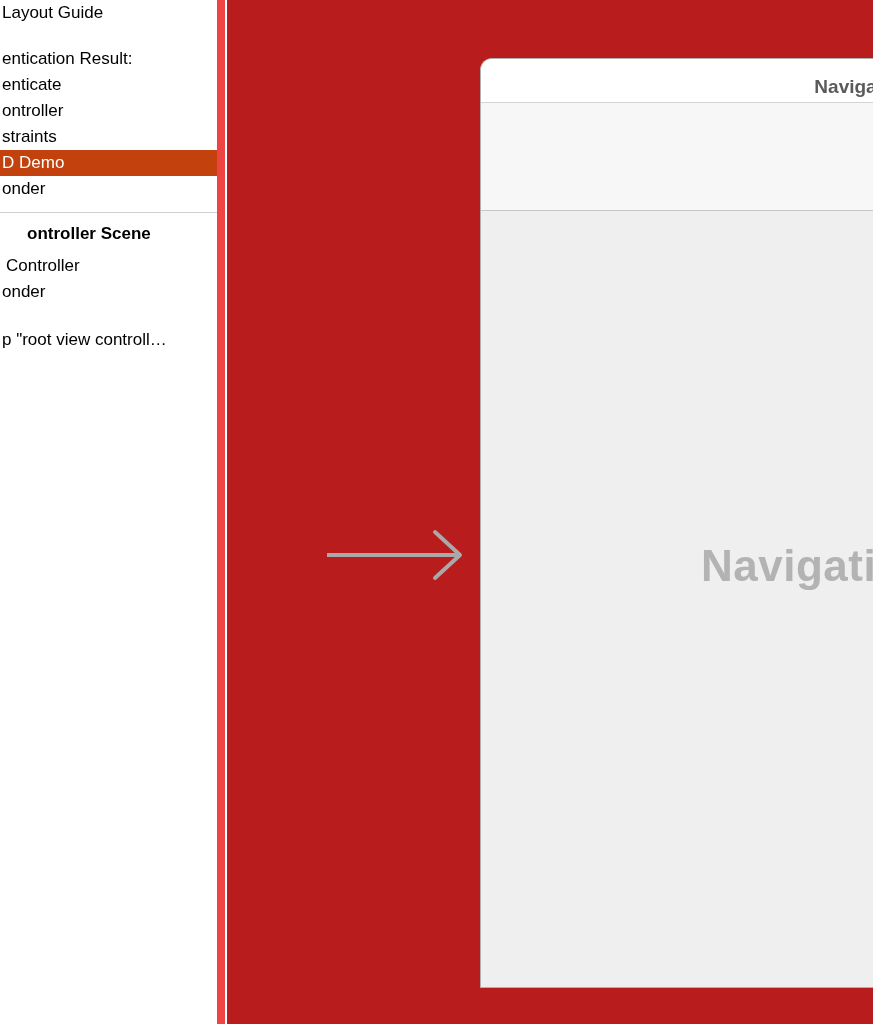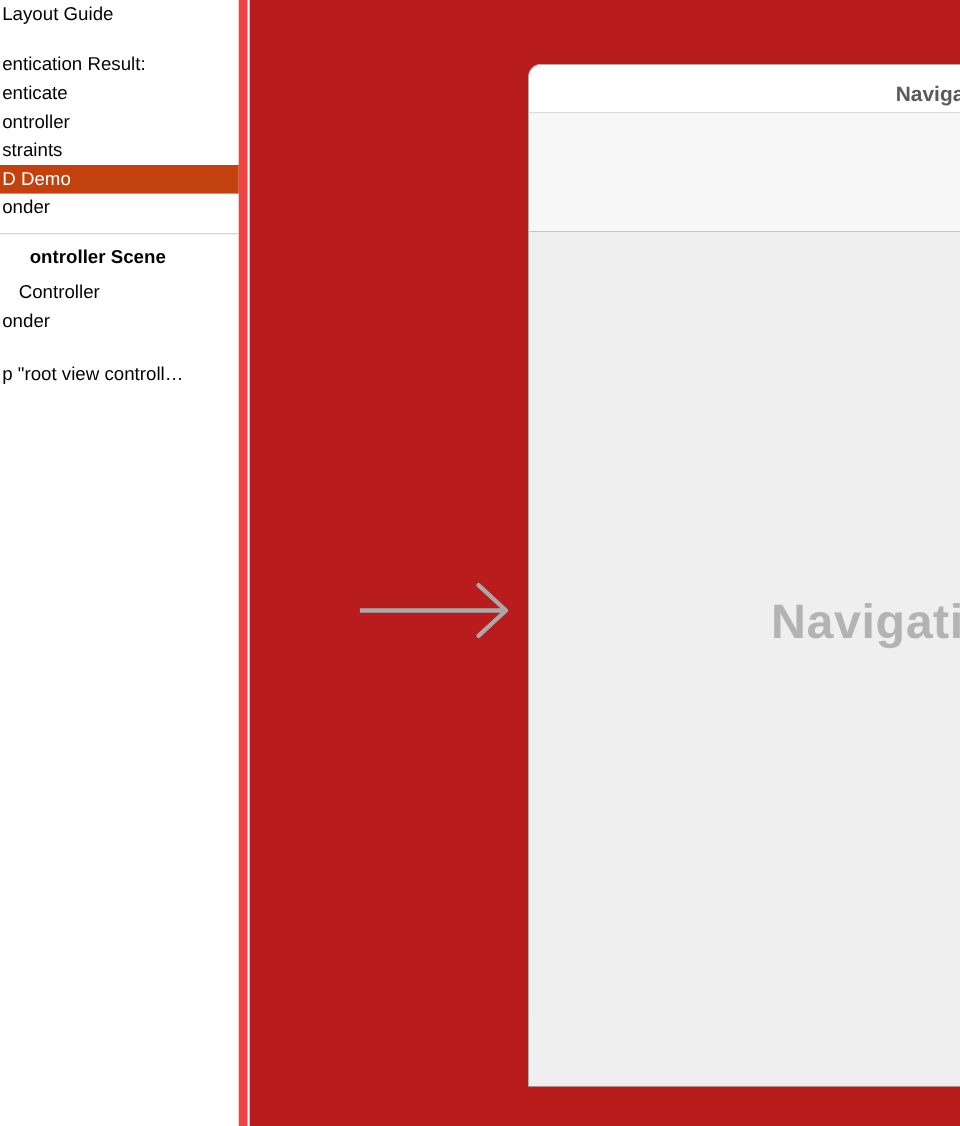--- a/index.html
+++ b/index.html
@@ -39,21 +39,21 @@
     .outline-separator {
       border-top: 1px solid #cfcfcf;
       margin: 10px 0 8px 0;
     }
     .outline-heading {
       font-weight: 700;
       padding-left: 10px;
       margin-left: 17px;
     }
     .outline-sub {
-      padding-left: 17px;
+      padding-left: 6px;
     }
     .outline-spacer-before-rel { height: 22px; }
 
     
     .canvas {
       position: absolute;
       left: 227px;
       top: 0;
       right: 0;
       bottom: 0;

